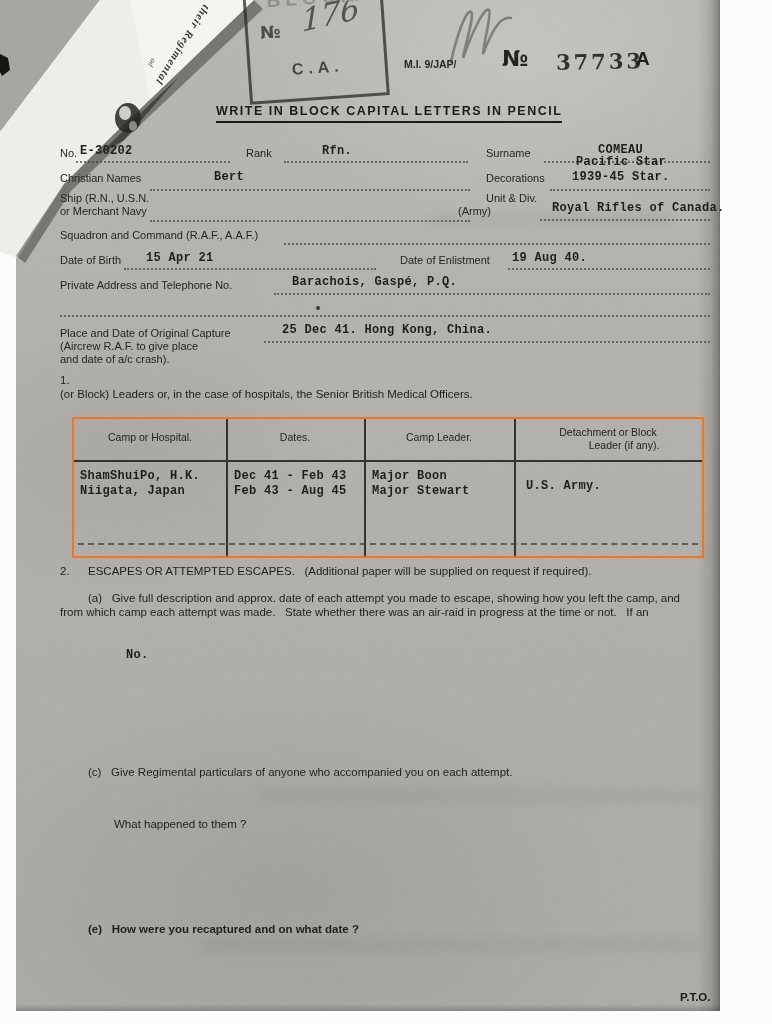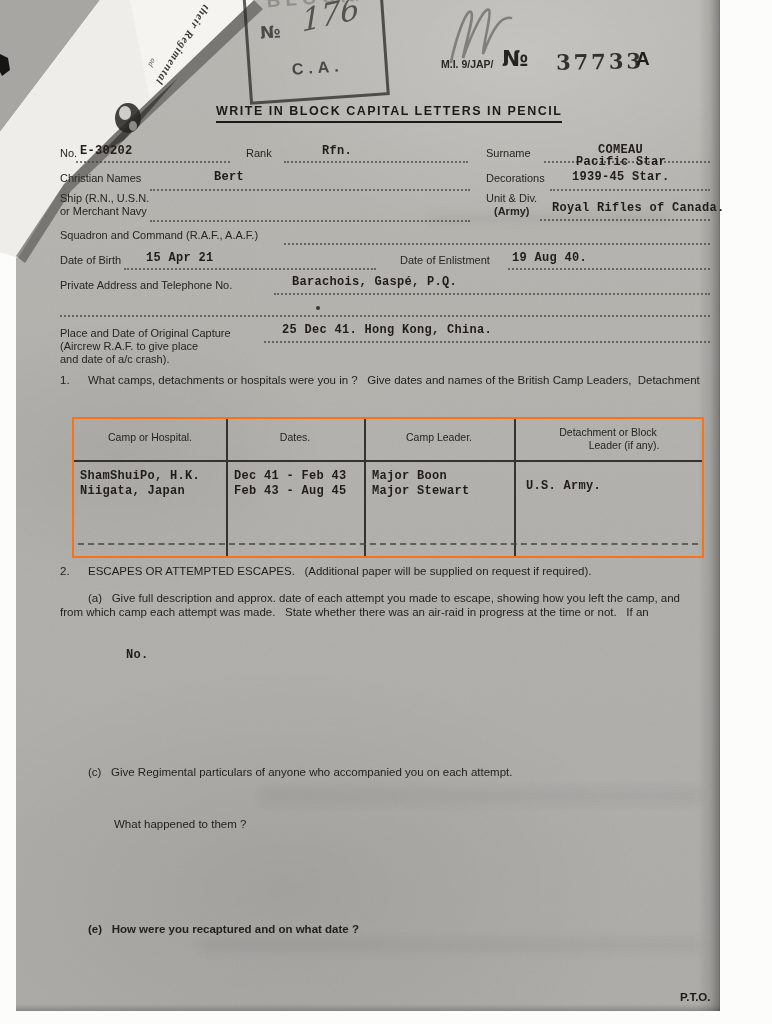--- a/index.html
+++ b/index.html
@@ -27,21 +27,21 @@
   .stamp{position:absolute;left:246px;top:-14px;width:134px;height:108px;
          border:3px solid rgba(42,40,36,0.75);transform:rotate(-4deg);}
   .stamp .blk{position:absolute;left:0;top:-2px;width:100%;text-align:center;
          font-size:19px;font-weight:bold;letter-spacing:5px;color:rgba(52,52,47,0.30);}
   .stamp .no{position:absolute;left:12px;top:30px;font-size:17px;font-weight:bold;
          font-family:"DejaVu Sans",sans-serif;color:rgba(45,44,40,0.78);}
   .stamp .num{position:absolute;left:54px;top:8px;font-size:31px;font-style:italic;
          font-family:"DejaVu Serif",serif;color:#55534e;transform:rotate(-9deg) skewX(-12deg);}
   .stamp .ca{position:absolute;left:0;top:70px;width:100%;text-align:center;
          font-size:16px;font-weight:bold;letter-spacing:5px;color:rgba(42,41,37,0.80);}
-  .ref-pre{font-size:10.5px;font-weight:bold;color:#2a2822;margin-left:37px;}
+  .ref-pre{font-size:10.5px;font-weight:bold;color:#2a2822;}
   .ref-no{font-size:22px;font-weight:bold;font-family:"DejaVu Sans",sans-serif;color:#25231e;}
   .ref-num{font-size:21px;font-weight:bold;font-family:"DejaVu Serif",serif;
            letter-spacing:3px;color:#33312c;transform:rotate(-1deg);}
   .ref-a{font-size:19px;font-weight:bold;color:#1f1d18;}
   .tbl{position:absolute;left:72px;top:417px;width:628px;height:137px;
        border:2px solid #f97316;}
   .tbl .vline{position:absolute;top:0;bottom:0;width:0;border-left:2px solid #35332d;}
   .tbl .hline{position:absolute;left:0;right:0;height:0;border-top:2px solid #35332d;}
   .tbl .dline{position:absolute;left:4px;right:4px;height:0;border-top:2px dashed rgba(70,68,62,0.75);}
   .tbl .hd{position:absolute;text-align:center;font-size:10.5px;color:#26241f;line-height:13px;}
@@ -114,21 +114,21 @@
   <span class="abs tw" style="left:214px;top:170px;">Bert</span>
   <div class="dots" style="left:150px;top:189px;width:320px;"></div>
   <span class="abs lbl" style="left:486px;top:172px;">Decorations</span>
   <span class="abs tw" style="left:572px;top:170px;">1939-45 Star.</span>
   <div class="dots" style="left:550px;top:189px;width:160px;"></div>
 
   <span class="abs lbl" style="left:60px;top:192px;">Ship (R.N., U.S.N.</span>
   <span class="abs lbl" style="left:60px;top:205px;">or Merchant Navy</span>
   <div class="dots" style="left:150px;top:220px;width:320px;"></div>
   <span class="abs lbl" style="left:486px;top:192px;">Unit &amp; Div.</span>
-  <span class="abs lbl" style="left:494px;top:205px;font-weight:bold;">(Army)</span>
+  <span class="abs lbl" style="left:458px;top:205px;">(Army)</span>
   <span class="abs tw" style="left:552px;top:201px;">Royal Rifles of Canada.</span>
   <div class="dots" style="left:540px;top:219px;width:170px;"></div>
 
   <span class="abs lbl" style="left:60px;top:229px;">Squadron and Command (R.A.F., A.A.F.)</span>
   <div class="dots" style="left:284px;top:243px;width:426px;"></div>
 
   <span class="abs lbl" style="left:60px;top:254px;">Date of Birth</span>
   <span class="abs tw" style="left:146px;top:251px;">15 Apr 21</span>
   <div class="dots" style="left:124px;top:268px;width:252px;"></div>
   <span class="abs lbl" style="left:400px;top:254px;">Date of Enlistment</span>
@@ -142,21 +142,21 @@
   <div class="dots" style="left:60px;top:315px;width:650px;"></div>
 
   <div class="capmark" style="left:316px;top:306px;"></div>
   <span class="abs lbl" style="left:60px;top:327px;">Place and Date of Original Capture</span>
   <span class="abs tw" style="left:282px;top:323px;">25 Dec 41. Hong Kong, China.</span>
   <div class="dots" style="left:264px;top:341px;width:446px;"></div>
   <span class="abs lbl" style="left:60px;top:340px;">(Aircrew R.A.F. to give place</span>
   <span class="abs lbl" style="left:60px;top:353px;">and date of a/c crash).</span>
 
   <span class="abs q" style="left:60px;top:374px;">1.</span>
-  <span class="abs q" style="left:88px;top:374px;">What camps, detachments or hospitals were you in ?   Give dates and names of the British Camp Leaders,  Detachment</span>
+  <span class="abs q" style="left:60px;top:388px;">(or Block) Leaders or, in the case of hospitals, the Senior British Medical Officers.</span>
 
   <div class="tbl">
     <div class="vline" style="left:152px;"></div>
     <div class="vline" style="left:290px;"></div>
     <div class="vline" style="left:440px;"></div>
     <div class="hline" style="top:41px;"></div>
     <div class="dline" style="top:124px;"></div>
     <div class="hd" style="left:0;width:152px;top:12px;">Camp or Hospital.</div>
     <div class="hd" style="left:152px;width:138px;top:12px;">Dates.</div>
     <div class="hd" style="left:290px;width:150px;top:12px;">Camp Leader.</div>

